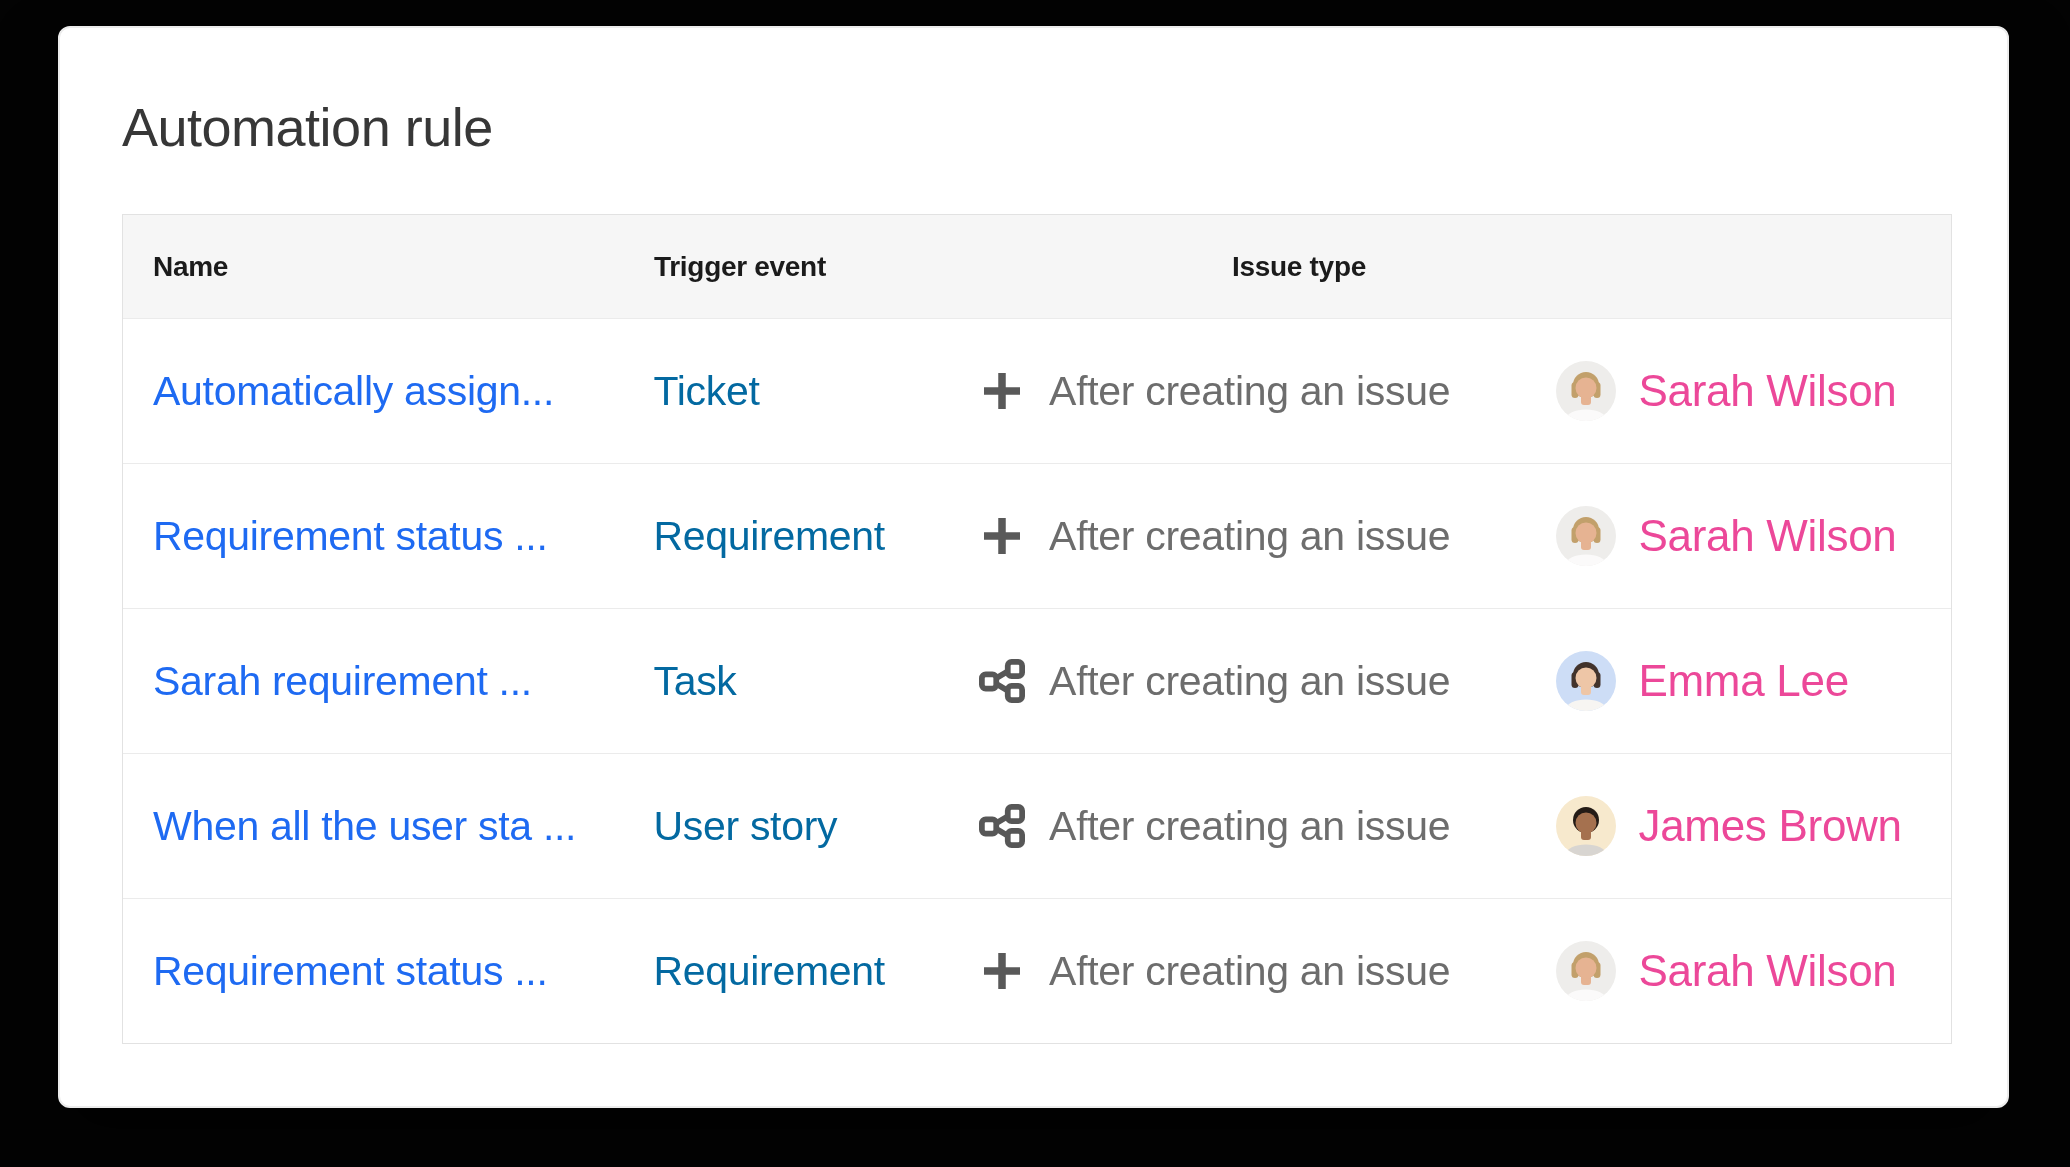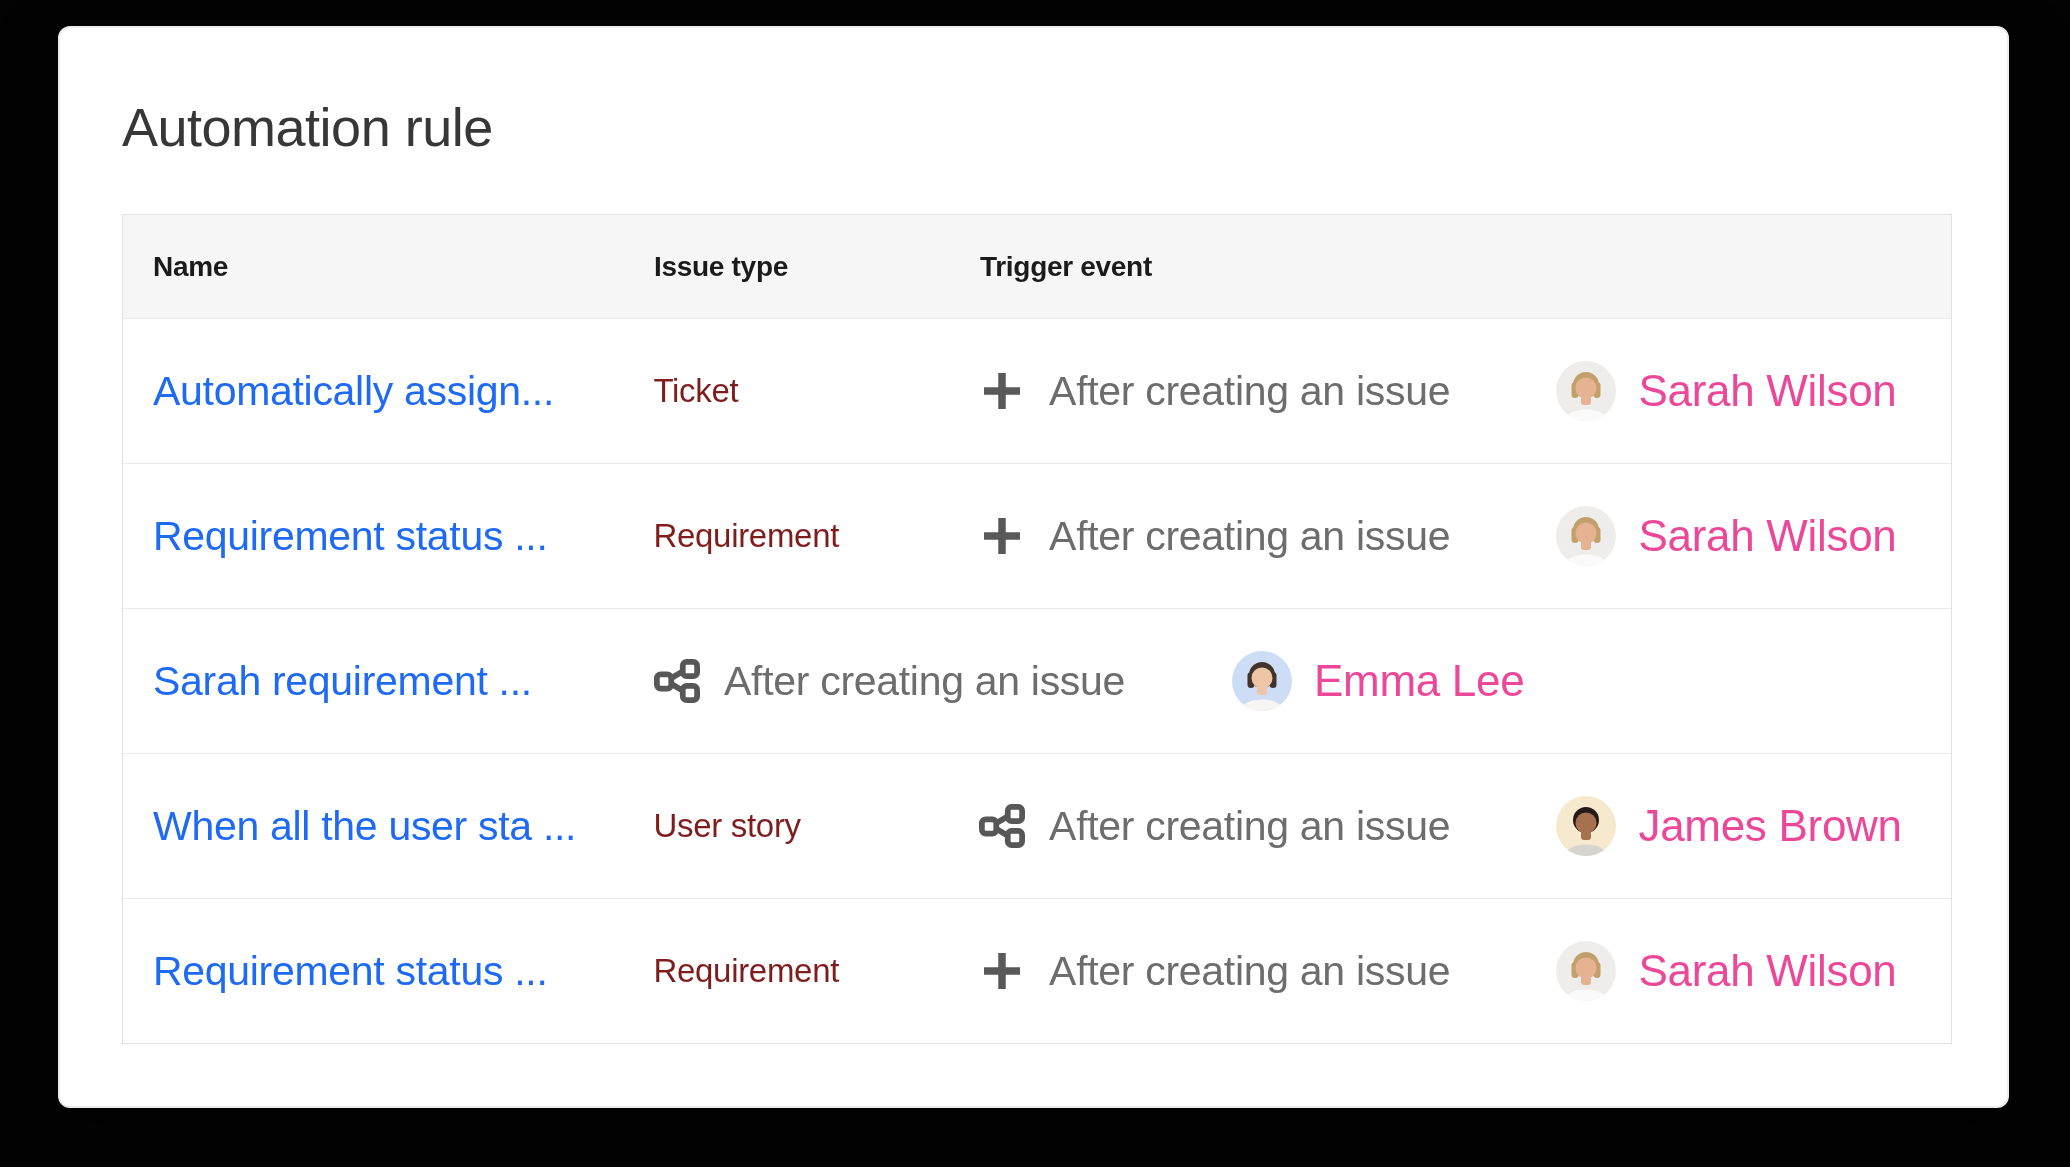--- a/index.html
+++ b/index.html
@@ -27,40 +27,40 @@
   }
   .t-row{display:flex;align-items:center;height:144px;background:#ffffff;border-top:1px solid #ebebeb;}
   .t-row.header{height:103px;background:#f6f6f6;border-top:none;}
   .cell{box-sizing:border-box;padding-left:30px;display:flex;align-items:center;white-space:nowrap;overflow:hidden;}
   .col-name{width:501px;}
   .col-issue{width:326px;}
   .col-trigger{width:578px;}
   .col-last{width:425px;}
   .hdr{font-size:28px;font-weight:600;color:#1b1b1b;letter-spacing:-0.3px;}
   .name-link{font-size:41px;color:#1e6af2;text-decoration:none;letter-spacing:-0.3px;cursor:pointer;}
-  .issue-text{font-size:33px;color:#7f1d1d;letter-spacing:-0.3px;}
+  .issue-text{font-size:41px;color:#0369a1;letter-spacing:-0.3px;}
   .trigger-label{font-size:41px;color:#6d6d6d;letter-spacing:-0.3px;margin-left:24px;}
   .user-name{font-size:44px;color:#ec4899;letter-spacing:-0.3px;margin-left:22px;}
   .icon-box{width:46px;height:46px;flex:0 0 46px;display:flex;align-items:center;justify-content:center;}
   .avatar{width:60px;height:60px;flex:0 0 60px;border-radius:50%;overflow:hidden;}
 </style>
 </head>
 <body>
 
 <div class="stage">
   <div class="card">
 
     <div class="page-title">Automation rule</div>
 
     <div class="rules-table">
 
       <div class="t-row header">
         <div class="cell col-name hdr">Name</div>
+        <div class="cell col-trigger hdr">Trigger event</div>
         <div class="cell col-issue hdr">Issue type</div>
-        <div class="cell col-trigger hdr">Trigger event</div>
       </div>
 
       <div class="t-row">
         <div class="cell col-name">
             <a class="name-link">Automatically assign...</a>
           </div>
         <div class="cell col-issue">
             <span class="issue-text">Ticket</span>
           </div>
         <div class="cell col-trigger">
@@ -115,20 +115,23 @@
             </svg>
           </span>
           <span class="user-name">Sarah Wilson</span>
         </div>
       </div>
 
       <div class="t-row">
         <div class="cell col-name">
             <a class="name-link">Sarah requirement ...</a>
           </div>
+        <div class="cell col-issue">
+            <span class="issue-text">Task</span>
+          </div>
         <div class="cell col-trigger">
           <span class="icon-box">
             <svg width="46" height="46" viewBox="0 0 48 48">
               <path d="M13 24 L35 11 M13 24 L35 37" stroke="#575757" stroke-width="6" fill="none"></path>
               <rect x="3" y="17" width="15" height="15" rx="4" fill="#ffffff" stroke="#575757" stroke-width="6"></rect>
               <rect x="30" y="4" width="15" height="15" rx="4" fill="#ffffff" stroke="#575757" stroke-width="6"></rect>
               <rect x="30" y="29" width="15" height="15" rx="4" fill="#ffffff" stroke="#575757" stroke-width="6"></rect>
             </svg>
           </span>
           <span class="trigger-label">After creating an issue</span>

